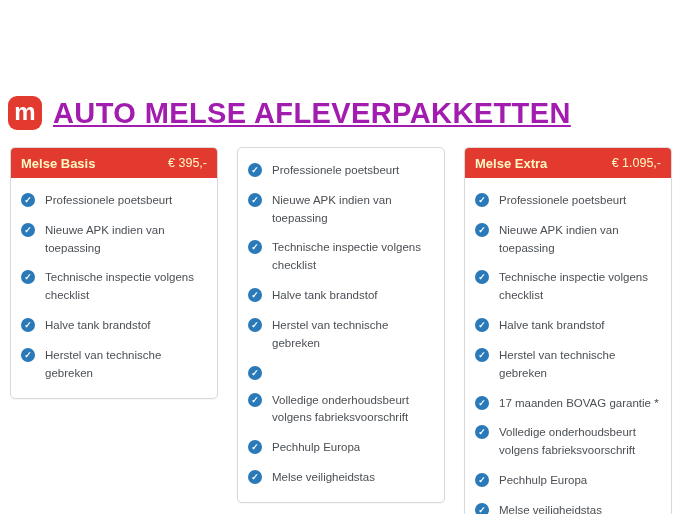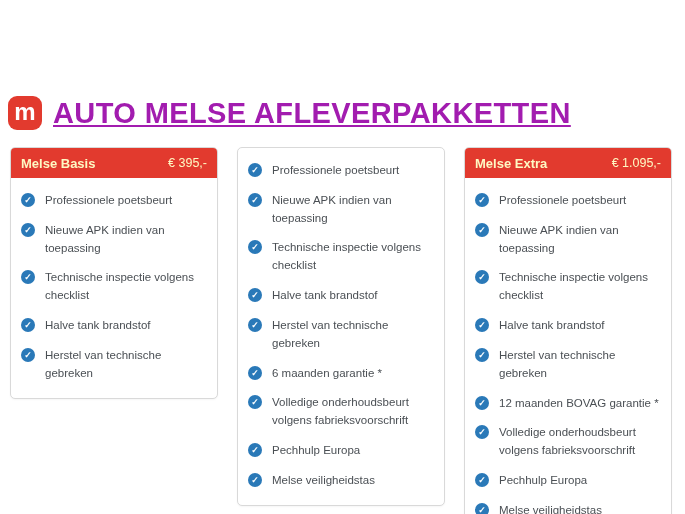--- a/index.html
+++ b/index.html
@@ -163,21 +163,20 @@
         <li class="feature">
           <span class="check">✓</span>
           <span class="feature-text">Halve tank brandstof</span>
         </li>
         <li class="feature">
           <span class="check">✓</span>
           <span class="feature-text">Herstel van technische gebreken</span>
         </li>
         <li class="feature">
           <span class="check">✓</span>
-          <span class="feature-text">6 maanden garantie *</span>
         </li>
         <li class="feature">
           <span class="check">✓</span>
           <span class="feature-text">Volledige onderhoudsbeurt volgens fabrieksvoorschrift</span>
         </li>
         <li class="feature">
           <span class="check">✓</span>
           <span class="feature-text">Pechhulp Europa</span>
         </li>
         <li class="feature">
@@ -208,21 +207,21 @@
         <li class="feature">
           <span class="check">✓</span>
           <span class="feature-text">Halve tank brandstof</span>
         </li>
         <li class="feature">
           <span class="check">✓</span>
           <span class="feature-text">Herstel van technische gebreken</span>
         </li>
         <li class="feature">
           <span class="check">✓</span>
-          <span class="feature-text">12 maanden BOVAG garantie *</span>
+          <span class="feature-text">17 maanden BOVAG garantie *</span>
         </li>
         <li class="feature">
           <span class="check">✓</span>
           <span class="feature-text">Volledige onderhoudsbeurt volgens fabrieksvoorschrift</span>
         </li>
         <li class="feature">
           <span class="check">✓</span>
           <span class="feature-text">Pechhulp Europa</span>
         </li>
         <li class="feature">

